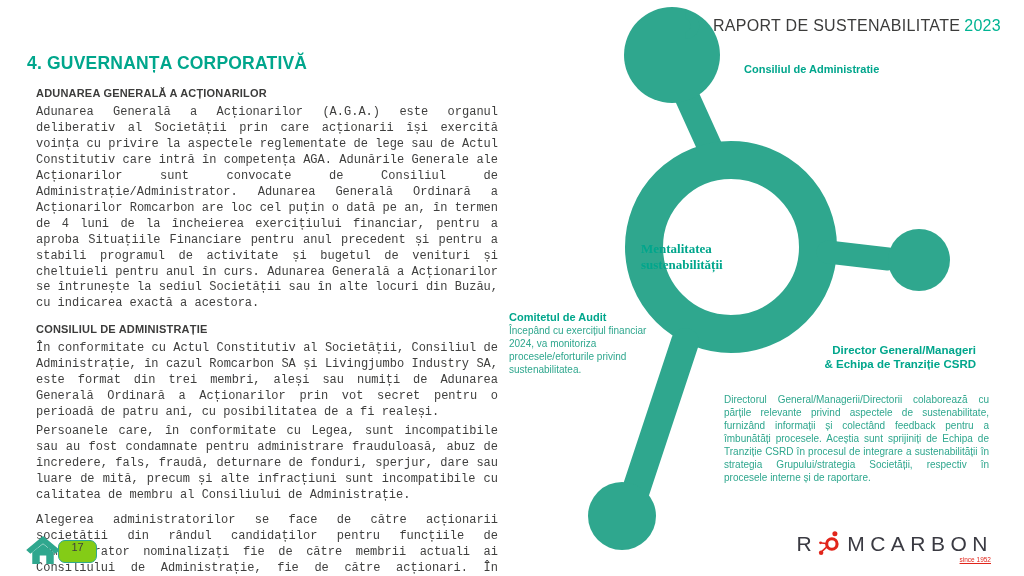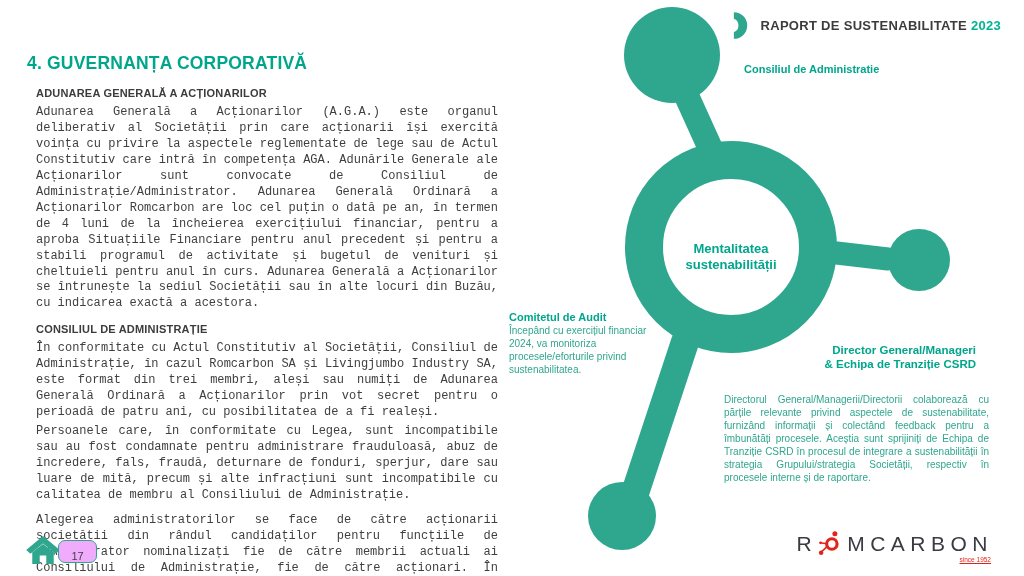--- a/index.html
+++ b/index.html
@@ -15,49 +15,49 @@
   html,body{background:#e8e8e8;font-family:"Liberation Sans",sans-serif;}
   .page{
     position:relative;width:1024px;height:576px;background:#ffffff;
     overflow:hidden;margin:0 auto;
   }
   
   .molecule-svg{position:absolute;left:0;top:0;width:1024px;height:576px;color:var(--accent-teal);pointer-events:none;}
   
   .report-header{position:absolute;top:12px;right:23px;display:flex;align-items:center;gap:9px;}
   .report-header .leaf{width:21px;height:27px;color:var(--accent-teal);}
-  .report-header .rh-text{font-size:13px;font-weight:bold;color:var(--text-dark);letter-spacing:.3px;white-space:nowrap;}
+  .report-header .rh-text{font-size:16px;font-weight:normal;color:var(--text-dark);letter-spacing:.3px;white-space:nowrap;}
   .report-header .rh-year{color:var(--year-teal);margin-left:4px;}
   
   .left-col{position:absolute;left:27px;top:53px;width:471px;color:var(--text-dark);}
   .page-title{font-size:17.5px;font-weight:bold;color:var(--heading-teal);letter-spacing:.2px;margin-bottom:13px;}
   .page-subtitle{font-size:14px;font-weight:bold;color:#4F4F4F;width:450px;margin-left:3px;margin-bottom:21px;line-height:1.15;}
   .section{margin-left:9px;width:462px;}
   .section-heading{font-size:11px;font-weight:bold;color:var(--text-dark);letter-spacing:.2px;margin-bottom:6px;}
   .section p{font-size:12px;line-height:1.33;color:#3F3F3E;text-align:justify;margin-bottom:9px;font-family:Liberation Mono, monospace;}
   .section{margin-bottom:11px;}
   .section p.tight{margin-bottom:3px;}
   
   .overlay{position:absolute;color:var(--body-teal);}
   .overlay .o-heading{font-weight:bold;font-size:11px;color:var(--heading-teal);margin-bottom:1px;}
   .overlay .o-body{font-size:10px;line-height:1.3;}
   .node-consiliu{left:744px;top:63px;width:253px;}
   .node-comitet{left:509px;top:311px;width:143px;}
   .node-director-head{left:768px;top:344px;width:208px;text-align:right;white-space:pre-line;font-weight:bold;font-size:11.5px;color:var(--heading-teal);line-height:1.18;}
   .node-director-body{left:724px;top:393px;width:265px;font-size:10px;line-height:1.3;color:var(--body-teal);text-align:justify;}
   .center-label{
-    position:absolute;left:641px;top:241px;width:180px;text-align:center;
-    font-size:13px;font-weight:bold;color:var(--heading-teal);line-height:1.25;white-space:pre-line;
+    position:absolute;left:641px;top:241px;width:180px;
+    font-size:13px;font-weight:bold;color:var(--heading-teal);line-height:1.25;white-space:pre-line;font-family:Liberation Serif, serif;
   }
   
   .home-btn{position:absolute;left:26px;top:536px;width:34px;height:28px;color:var(--accent-teal);cursor:pointer;}
   .page-box{
     position:absolute;left:58px;top:540px;width:39px;height:23px;
-    border:1.6px solid var(--accent-teal);border-radius:7px;background:#f0abfc;
-    display:flex;align-items:flex-end;justify-content:center;
+    border:1.6px solid var(--accent-teal);border-radius:7px;background:#84cc16;
+    display:flex;align-items:flex-start;justify-content:center;
     font-size:11px;color:#3F3F3E;
   }
   .logo{position:absolute;right:31px;top:530px;text-align:right;}
   .logo-row{display:flex;align-items:center;}
   .logo-letters{font-size:21px;letter-spacing:5.5px;color:var(--logo-text);font-weight:400;}
   .logo-molecule{width:26px;height:28px;margin:0 3px 0 1px;color:var(--logo-red);}
   .logo-tagline{font-size:6.5px;color:var(--logo-red);margin-top:-2px;margin-right:2px;text-decoration:underline;}
 </style>
 </head>
 <body>

